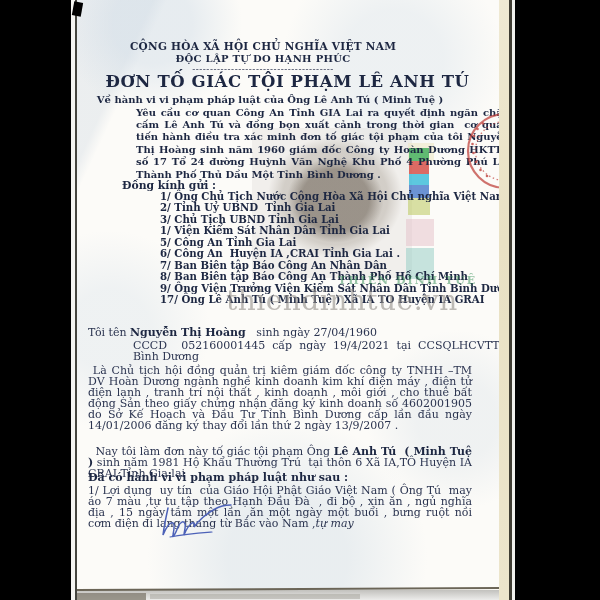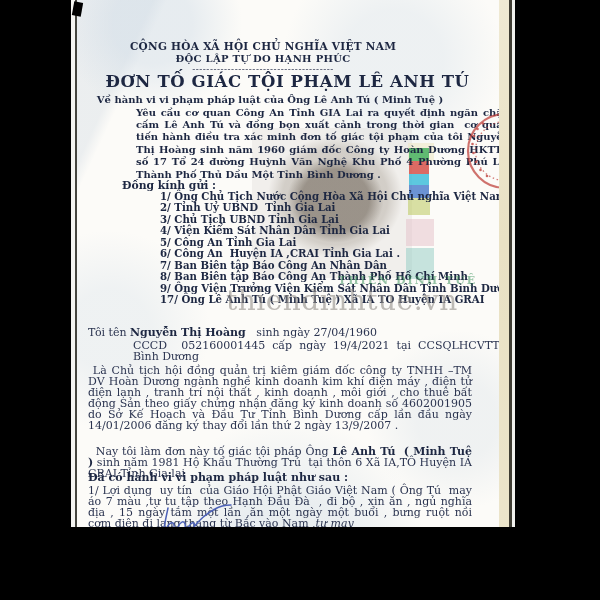--- a/index.html
+++ b/index.html
@@ -1,17 +1,17 @@
 <!DOCTYPE html>
 <html><head>
 <meta charset="utf-8">
 <style>
   html,body { margin:0; padding:0; background:#000; }
   #canvas {
-    position:relative; width:600px; height:527px; overflow:hidden;
+    position:relative; width:600px; height:600px; overflow:hidden;
     background:#000;
     font-family:"DejaVu Serif","Liberation Serif",serif;
   }
   
   .page {
     position:absolute; left:76px; top:0; width:423px; height:600px; z-index:1;
     background:
       radial-gradient(circle at 18% 4%,  rgba(205,218,230,.45) 0 40px, rgba(205,218,230,0) 90px),
       radial-gradient(circle at 75% 10%, rgba(210,222,232,.35) 0 50px, rgba(210,222,232,0) 110px),
       radial-gradient(circle at 8% 55%,  rgba(208,220,230,.30) 0 40px, rgba(208,220,230,0) 100px),
@@ -108,37 +108,37 @@
   <div class="t b center pre title">ĐƠN TỐ GIÁC TỘI PHẠM LÊ ANH TÚ</div>
   <div class="t b center pre subtitle">Về hành vi vi phạm pháp luật của Ông Lê Anh Tú ( Minh Tuệ )</div>
 
   <div class="t b intro">Yêu cầu cơ quan Công An Tỉnh GIA Lai ra quyết định ngăn chặn cấm Lê Anh Tú và đồng bọn xuất cảnh trong thời gian  cơ quan tiến hành điều tra xác minh đơn tố giác tội phạm của tôi Nguyễn Thị Hoàng sinh năm 1960 giám đốc Công ty Hoàn Dương HKTT : số 17 Tổ 24 đường Huỳnh Văn Nghệ Khu Phố 4 Phường Phú Lợi Thành Phố Thủ Dầu Một Tỉnh Bình Dương .</div>
 
   <div class="t b pre recip-label">Đồng kính gửi :</div>
   <div class="t recip-list">
     <div class="recip-item">1/ Ông Chủ Tịch Nước Cộng Hòa Xã Hội Chủ nghĩa Việt Nam</div>
     <div class="recip-item">2/ Tỉnh Uỷ UBND  Tỉnh Gia Lai</div>
     <div class="recip-item">3/ Chủ Tịch UBND Tỉnh Gia Lai</div>
-    <div class="recip-item">4/ Viện Kiểm Sát Nhân Dân Tỉnh Gia Lai</div>
+    <div class="recip-item">1/ Viện Kiểm Sát Nhân Dân Tỉnh Gia Lai</div>
     <div class="recip-item">5/ Công An Tỉnh Gia Lai</div>
     <div class="recip-item">6/ Công An  Huyện IA ,CRAI Tỉnh Gia Lai .</div>
     <div class="recip-item">7/ Ban Biên tập Báo Công An Nhân Dân</div>
     <div class="recip-item">8/ Ban Biên tập Báo Công An Thành Phố Hồ Chí Minh</div>
     <div class="recip-item">9/ Ông Viện Trưởng Viện Kiểm Sát Nhân Dân Tỉnh Bình Dương</div>
     <div class="recip-item">17/ Ông Lê Anh Tú ( Minh Tuệ ) Xã IA TO Huyện IA GRAI</div>
   </div>
 
   <div class="t para p-name"><span>Tôi tên </span><span class="b">Nguyễn Thị Hoàng</span><span>   sinh ngày 27/04/1960</span></div>
 
   <div class="t para p-cccd">CCCD  052160001445 cấp ngày 19/4/2021 tại CCSQLHCVTTXH Bình Dương</div>
 
 
   <div class="t para p-company"> Là Chủ tịch hội đồng quản trị kiêm giám đốc công ty TNHH –TM DV Hoàn Dương ngành nghề kinh doanh kim khí điện máy , điện tử điện lạnh , tranh trí nội thất , kinh doanh , môi giới , cho thuê bất động Sản theo giấy chứng nhận đăng ký kinh doanh số 4602001905 do Sở Kế Hoạch và Đầu Tư Tỉnh Bình Dương cấp lần đầu ngày 14/01/2006 đăng ký thay đổi lần thứ 2 ngày 13/9/2007 .</div>
 
-  <div class="t para p-nay"><span>  Nay tôi làm đơn này tố giác tội pháp Ông </span><span class="b">Lê Anh Tú  ( Minh Tuệ )</span><span> sinh năm 1981 Hộ Khẩu Thường Trú  tại thôn 6 Xã IA,TÔ Huyện IA CRAI Tỉnh Gia lai</span></div>
+  <div class="t para p-nay"><span>  Nay tôi làm đơn này tố giác tội phạm Ông </span><span class="b">Lê Anh Tú  ( Minh Tuệ )</span><span> sinh năm 1981 Hộ Khẩu Thường Trú  tại thôn 6 Xã IA,TÔ Huyện IA CRAI Tỉnh Gia lai</span></div>
 
   <div class="t b para p-acts">Đã có hành vi vi phạm pháp luật như sau :</div>
 
   <div class="t para p-act1"><span>1/ Lợi dụng  uy tín  của Giáo Hội Phật Giáo Việt Nam ( Ông Tú  may  áo 7 màu ,tự tu tập theo Hạnh Đầu Đà  , đi bộ , xin ăn , ngủ nghĩa địa , 15 ngày tắm một lần ,ăn một ngày một buổi , bưng ruột nồi cơm điện đi lang thang từ Bắc vào Nam ,</span><span class="it">tự may</span></div>
 
   <div class="wm-text">thiendinhtue.vn</div>
   <div class="wm-green">THIÊN ĐỊNH TUỆ</div>
 
   <svg class="stamp" width="60" height="90" viewBox="0 0 60 90">
     <circle cx="55" cy="45" r="37" fill="none" stroke="#c0443f" stroke-width="2.2" opacity=".75"></circle>

